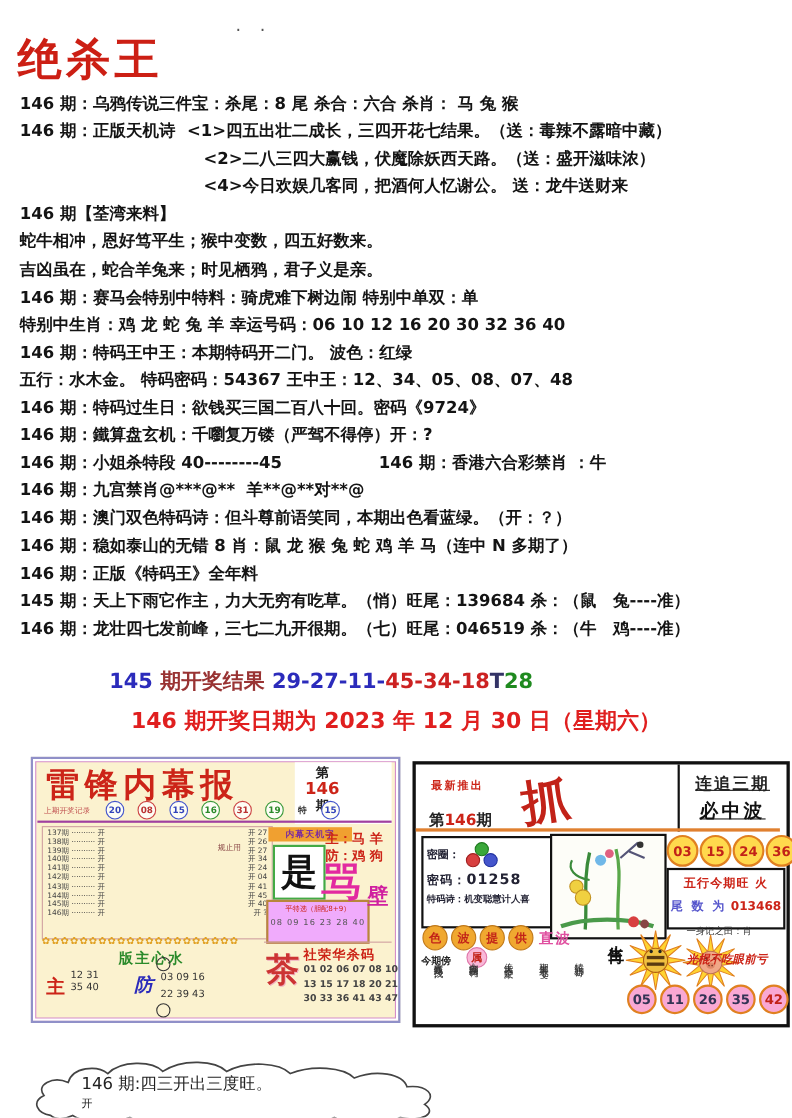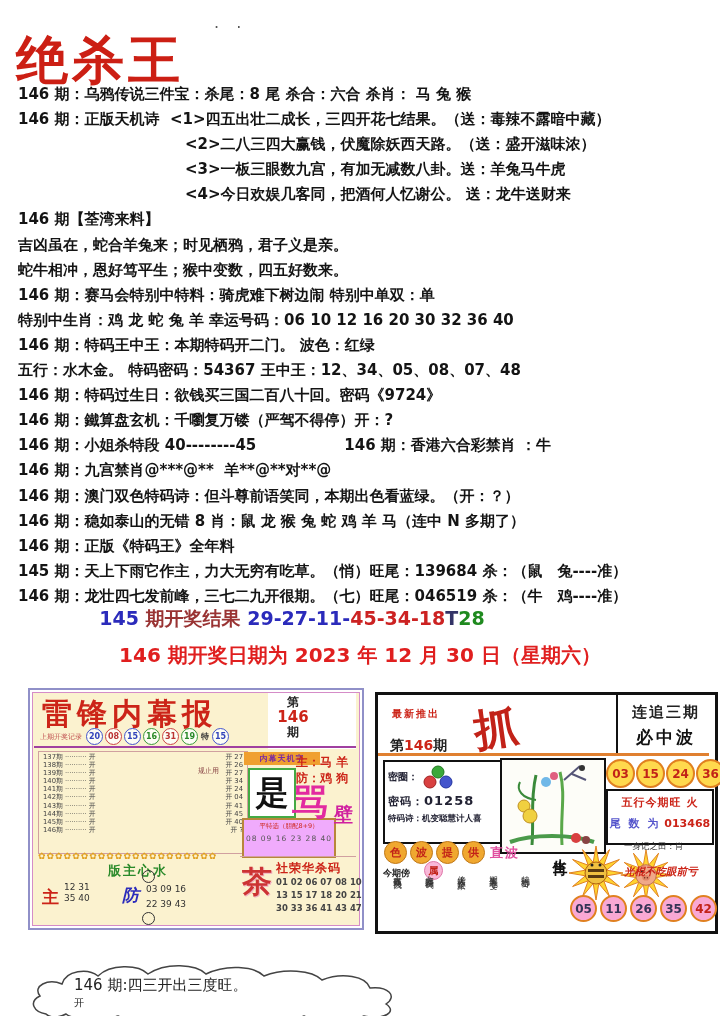--- a/index.html
+++ b/index.html
@@ -1,20 +1,20 @@
 <!DOCTYPE html>
 <html><head>
 <meta charset="utf-8">
 <style>
   html,body{margin:0;padding:0;}
   body{width:720px;height:1016px;position:relative;background:#ffffff;overflow:hidden;
        font-family:"DejaVu Sans","Liberation Sans",sans-serif;color:#1a1a1a;}
   .abs{position:absolute;}
   
-  .page-title{left:16px;top:26px;font-size:52px;font-weight:700;color:#cc1f14;
+  .page-title{left:16px;top:26px;font-size:40px;font-weight:700;color:#cc1f14;
               font-family:"DejaVu Serif","Liberation Serif",serif;letter-spacing:4px;}
   .title-dots{left:214px;top:18px;font-size:16px;color:#555;letter-spacing:6px;}
   
   .main-text{left:18px;top:82px;width:690px;}
   .ln{font-size:15px;font-weight:700;line-height:25.1px;white-space:pre;color:#141414;}
   .ln.ind{padding-left:167px;}
   .ln.dual{display:flex;}
   .dual-right{margin-left:88px;}
   
   .result-line{left:0;top:606px;width:584px;text-align:center;font-size:19px;font-weight:700;white-space:pre;}
@@ -22,21 +22,21 @@
   .c-dark{color:#333366;} .c-green{color:#1f8a1f;}
   .date-line{left:0;top:642px;width:720px;text-align:center;font-size:20px;font-weight:700;color:#e01f1f;}
   
   .left-panel{left:28px;top:688px;width:332px;height:238px;background:#fbf2cf;
               border:2px solid #9090c8;box-shadow:inset 0 0 0 2px #ffffff,inset 0 0 0 3px #d58cc8;}
   .masthead{left:12px;top:4px;font-size:30px;font-weight:700;color:#cc2418;
             font-family:Liberation Serif, serif;letter-spacing:5px;}
   .issue-white{left:238px;top:3px;width:88px;height:56px;background:#ffffff;}
   .issue-stack{left:246px;top:5px;width:34px;text-align:center;font-size:12px;font-weight:700;line-height:15px;color:#222;}
   .issue-stack .num{color:#cc2418;font-size:15px;}
-  .balls-row{left:10px;top:38px;display:flex;align-items:center;gap:2px;}
+  .balls-row{left:10px;top:38px;display:flex;align-items:center;gap:12px;}
   .last-label{font-size:7px;color:#c05050;margin-right:2px;}
   .ball{width:15px;height:15px;border-radius:50%;font-size:8px;font-weight:700;
         display:flex;align-items:center;justify-content:center;background:#fdfdf5;}
   .ball.b-blue{border:1.5px solid #4455cc;color:#3344bb;}
   .ball.b-red{border:1.5px solid #cc4444;color:#bb3333;}
   .ball.b-green{border:1.5px solid #3a9a3a;color:#2a8a2a;}
   .te-label{font-size:8px;font-weight:700;color:#333;margin:0 1px;}
   .lp-divider{left:4px;top:56px;width:322px;height:0;border-top:2px solid #a040a0;}
   .tianji-box{left:8px;top:61px;width:200px;height:99px;border:1px solid #d0a0a0;padding:1px 4px;}
   .tianji-title{text-align:center;font-size:12px;font-weight:700;color:#cc2418;}
@@ -68,21 +68,21 @@
              text-shadow:1px 1px 0 #f0b0c0;font-family:"DejaVu Serif","Liberation Serif",serif;}
   .sha-title{left:246px;top:170px;font-size:12px;font-weight:700;color:#cc2418;letter-spacing:1px;}
   .sha-rows{left:246px;top:186px;font-size:8.5px;font-weight:700;color:#444;line-height:13px;white-space:pre;}
   
   .right-panel{left:375px;top:692px;width:337px;height:236px;background:#ffffff;border:3px solid #111;}
   .new-label{left:14px;top:12px;font-size:10px;font-weight:700;color:#cc2418;letter-spacing:2px;}
   .rp-issue{left:12px;top:42px;font-size:14px;font-weight:700;color:#222;}
   .rp-issue .num{color:#cc2418;}
   .big-char{left:96px;top:4px;font-size:44px;font-weight:700;color:#c22218;transform:rotate(-8deg);
             font-family:"DejaVu Serif","Liberation Serif",serif;}
-  .corner-box{left:238px;top:0;width:96px;height:61px;border-left:2px solid #111;text-align:center;}
+  .corner-box{left:238px;top:0;width:96px;height:61px;border-left:2px solid #111;text-align:center;text-decoration:underline;}
   .corner1{font-size:15px;font-weight:700;color:#222;margin-top:8px;letter-spacing:2px;}
   .corner2{font-size:17px;font-weight:700;color:#111;margin-top:4px;letter-spacing:3px;}
   .rp-divider{left:0;top:58px;width:331px;height:3px;background:#e08030;}
   .miquan-box{left:5px;top:65px;width:112px;height:76px;border:2px solid #111;padding:2px 3px;}
   .miquan-row{display:flex;align-items:center;font-size:10px;font-weight:700;color:#223;}
   .mima-row{font-size:11px;font-weight:700;color:#223;margin-top:3px;letter-spacing:1px;}
   .mima-val{font-size:13px;}
   .temashi-row{font-size:8.5px;font-weight:700;color:#223;margin-top:4px;}
   .pic-box{left:122px;top:63px;width:102px;height:92px;border:2px solid #111;background:#fdfdf8;}
   .topballs{left:228px;top:64px;display:flex;gap:1px;}
@@ -119,25 +119,24 @@
 
 <div>
 
   <div class="abs page-title">绝杀王</div>
   <div class="abs title-dots">· ·</div>
 
   <div class="abs main-text">
     <div class="ln">146 期：乌鸦传说三件宝：杀尾：8 尾 杀合：六合 杀肖： 马 兔 猴</div>
     <div class="ln">146 期：正版天机诗  &lt;1&gt;四五出壮二成长，三四开花七结果。（送：毒辣不露暗中藏）</div>
     <div class="ln ind">&lt;2&gt;二八三四大赢钱，伏魔除妖西天路。（送：盛开滋味浓）</div>
-    <div class="ln ind">&lt;3&gt;一板三眼数九宫，有加无减数八卦。送：羊兔马牛虎</div>
     <div class="ln ind">&lt;4&gt;今日欢娱几客同，把酒何人忆谢公。 送：龙牛送财来</div>
     <div class="ln">146 期【荃湾来料】</div>
+    <div class="ln">蛇牛相冲，恩好笃平生；猴中变数，四五好数来。</div>
     <div class="ln">吉凶虽在，蛇合羊兔来；时见栖鸦，君子义是亲。</div>
-    <div class="ln">蛇牛相冲，恩好笃平生；猴中变数，四五好数来。</div>
     <div class="ln">146 期：赛马会特别中特料：骑虎难下树边闹 特别中单双：单</div>
     <div class="ln">特别中生肖：鸡 龙 蛇 兔 羊 幸运号码：06 10 12 16 20 30 32 36 40</div>
     <div class="ln">146 期：特码王中王：本期特码开二门。 波色：红绿</div>
     <div class="ln">五行：水木金。 特码密码：54367 王中王：12、34、05、08、07、48</div>
     <div class="ln">146 期：特码过生日：欲钱买三国二百八十回。密码《9724》</div>
     <div class="ln">146 期：鐵算盘玄机：千嚠复万镂（严驾不得停）开：?</div>
     <div class="ln dual">
       <span>146 期：小姐杀特段 40--------45</span>
       <span class="dual-right">146 期：香港六合彩禁肖 ：牛</span>
     </div>

